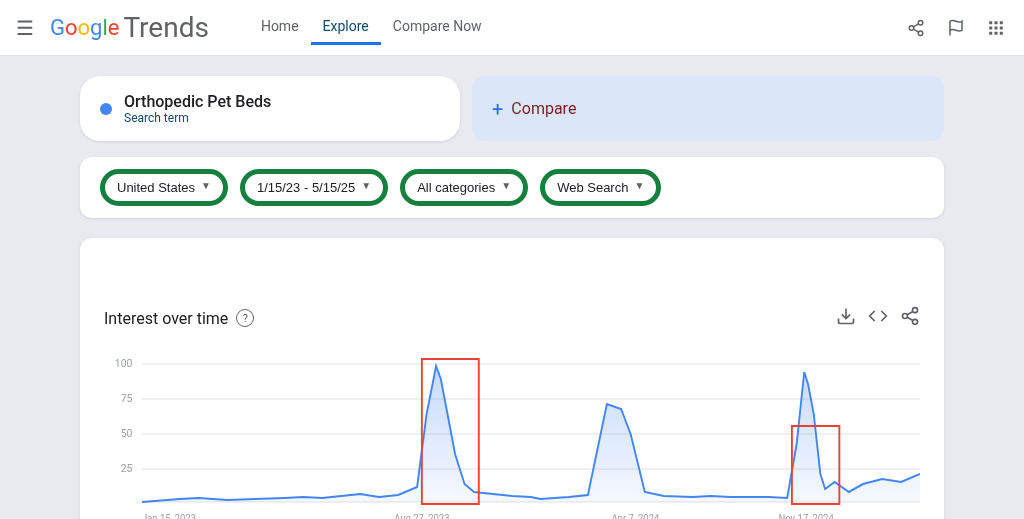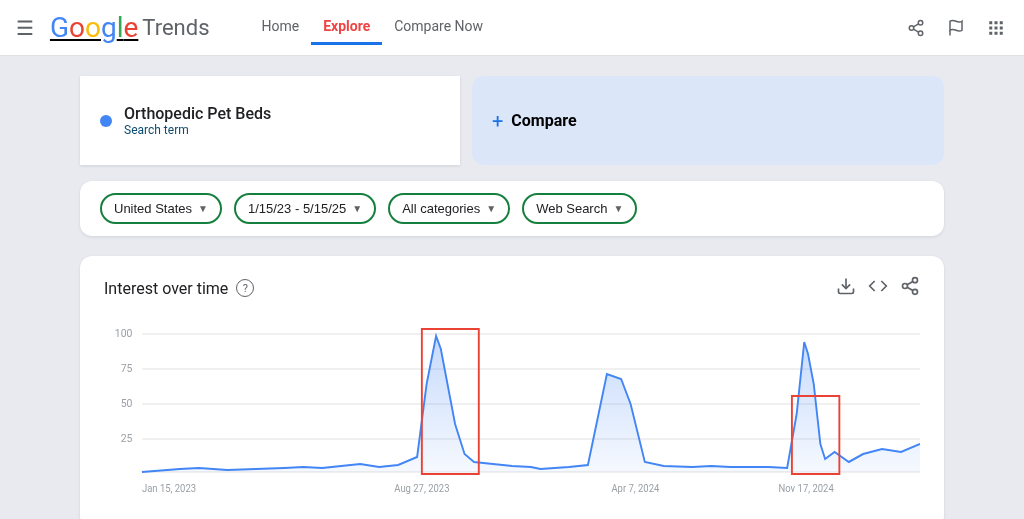--- a/index.html
+++ b/index.html
@@ -31,52 +31,51 @@
       font-size: 20px;
       color: #5f6368;
     }
     .logo {
       display: flex;
       align-items: center;
       gap: 4px;
       text-decoration: none;
     }
     .logo-google {
-      font-size: 28px;
+      font-size: 22px;
       font-weight: 400;
-      text-decoration: underline;
     }
     .logo-google .g1 { color: #4285f4; }
     .logo-google .g2 { color: #ea4335; }
     .logo-google .g3 { color: #fbbc05; }
     .logo-google .g4 { color: #4285f4; }
     .logo-google .g5 { color: #34a853; }
     .logo-google .g6 { color: #ea4335; }
     .logo-trends {
-      font-size: 22px;
+      font-size: 28px;
       color: #5f6368;
       font-weight: 400;
     }
     .nav-links {
       display: flex;
       gap: 0;
       margin-left: 24px;
     }
     .nav-item {
       padding: 8px 12px;
       font-size: 14px;
       color: #5f6368;
       cursor: pointer;
       border-bottom: 3px solid transparent;
       text-decoration: none;
     }
     .nav-item.active {
-      color: #ef4444;
+      color: #0c4a6e;
       border-bottom: 3px solid #1a73e8;
-      font-weight: 700;
+      font-weight: 400;
     }
     .header-right {
       margin-left: auto;
       display: flex;
       align-items: center;
       gap: 16px;
     }
     .header-icon {
       font-size: 18px;
       color: #5f6368;
@@ -94,22 +93,22 @@
     }
 
     
     .search-section {
       display: flex;
       gap: 12px;
       margin-bottom: 16px;
     }
     .search-term-card {
       background: #fff;
-      border-radius: 0;
-      padding: 28px 20px;
+      border-radius: 20px;
+      padding: 16px 20px;
       flex: 0 0 380px;
       box-shadow: 0 1px 3px rgba(0,0,0,0.1);
       display: flex;
       align-items: center;
       gap: 12px;
     }
     .blue-dot {
       width: 12px;
       height: 12px;
       border-radius: 50%;
@@ -134,41 +133,40 @@
       align-items: center;
       gap: 8px;
       cursor: pointer;
     }
     .compare-plus {
       font-size: 20px;
       color: #1a73e8;
     }
     .compare-label {
       font-size: 16px;
-      color: #000000;
-      font-weight: 700;
+      color: #7f1d1d;
+      font-weight: 400;
     }
 
     
     .filter-bar {
       background: #fff;
       border-radius: 12px;
       padding: 12px 20px;
       display: flex;
       gap: 12px;
       align-items: center;
       box-shadow: 0 1px 3px rgba(0,0,0,0.1);
       margin-bottom: 20px;
     }
     .filter-btn {
       display: flex;
-      align-items: center;
       gap: 6px;
       padding: 6px 12px;
-      border: 2px solid #15803d;
+      border: 5px solid #15803d;
       border-radius: 20px;
       background: #fff;
       cursor: pointer;
       font-size: 13px;
       color: #202124;
     }
     .filter-btn .chevron {
       font-size: 10px;
       color: #5f6368;
     }
@@ -178,20 +176,21 @@
       background: #fff;
       border-radius: 12px;
       padding: 20px 24px;
       box-shadow: 0 1px 3px rgba(0,0,0,0.1);
     }
     .chart-header {
       display: flex;
       align-items: center;
       justify-content: space-between;
       margin-bottom: 24px;
+      margin-top: 48px;
     }
     .chart-title-area {
       display: flex;
       align-items: center;
       gap: 8px;
     }
     .chart-title {
       font-size: 16px;
       color: #202124;
       font-weight: 400;

